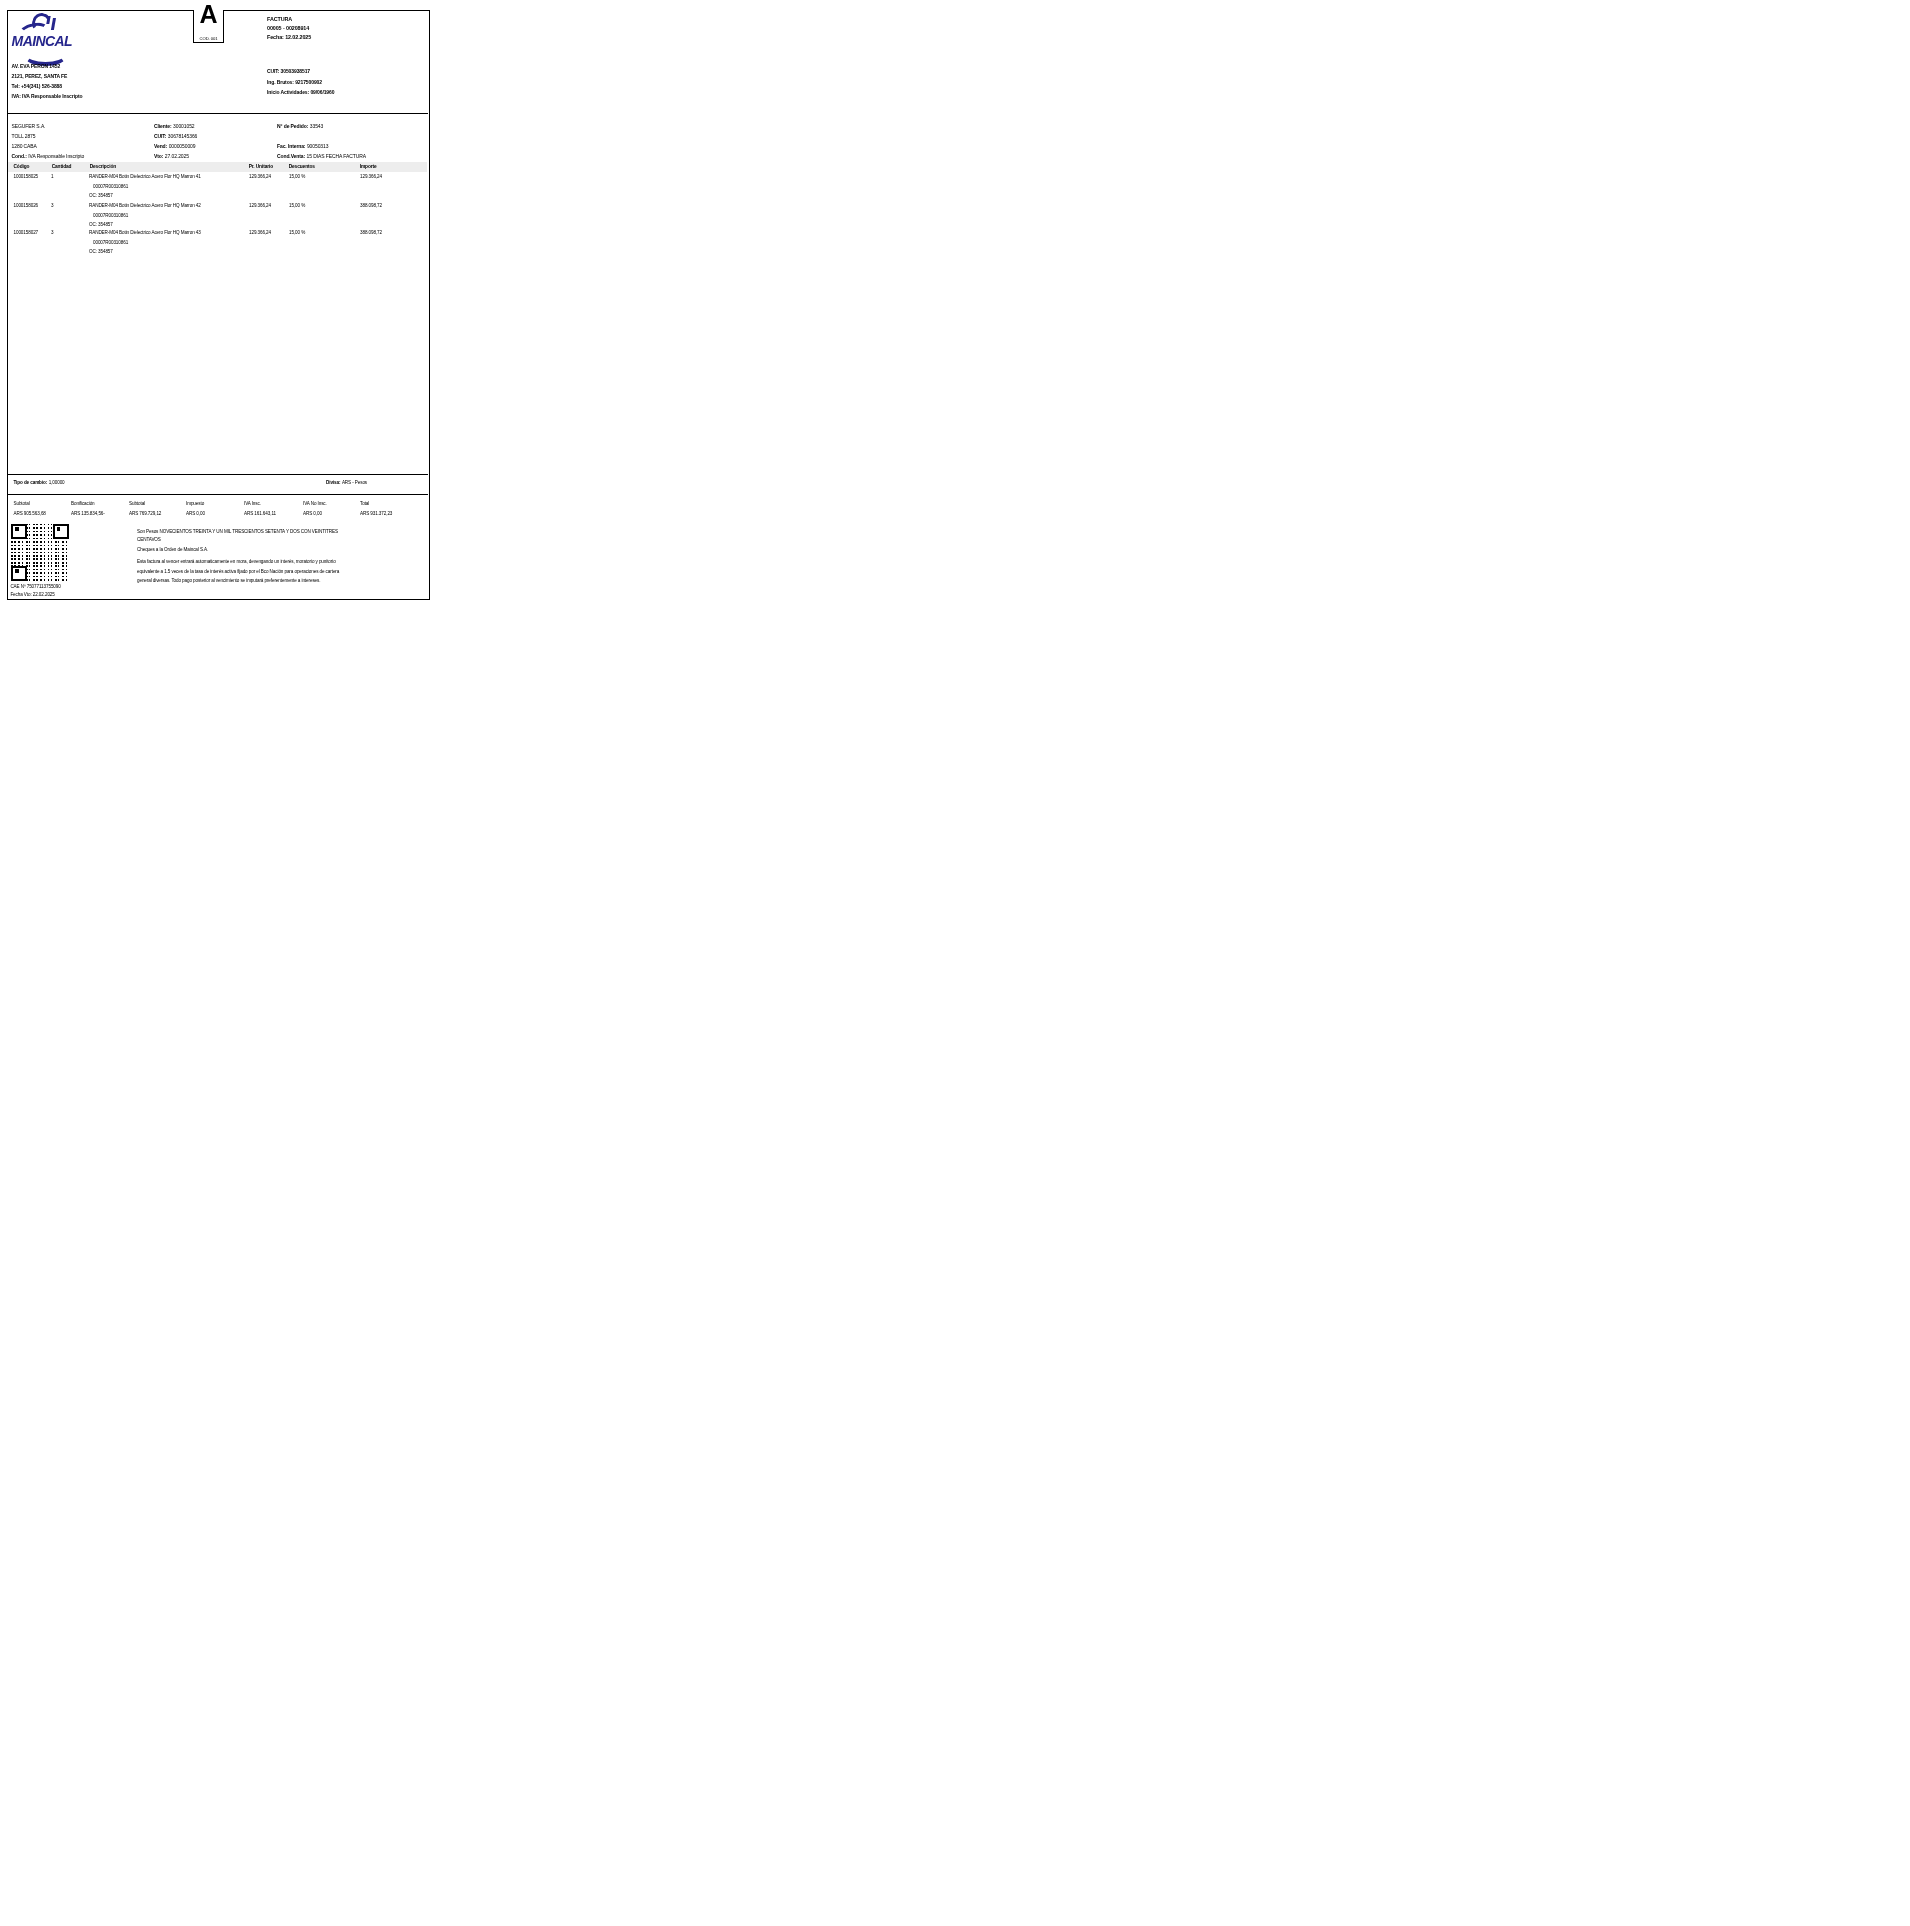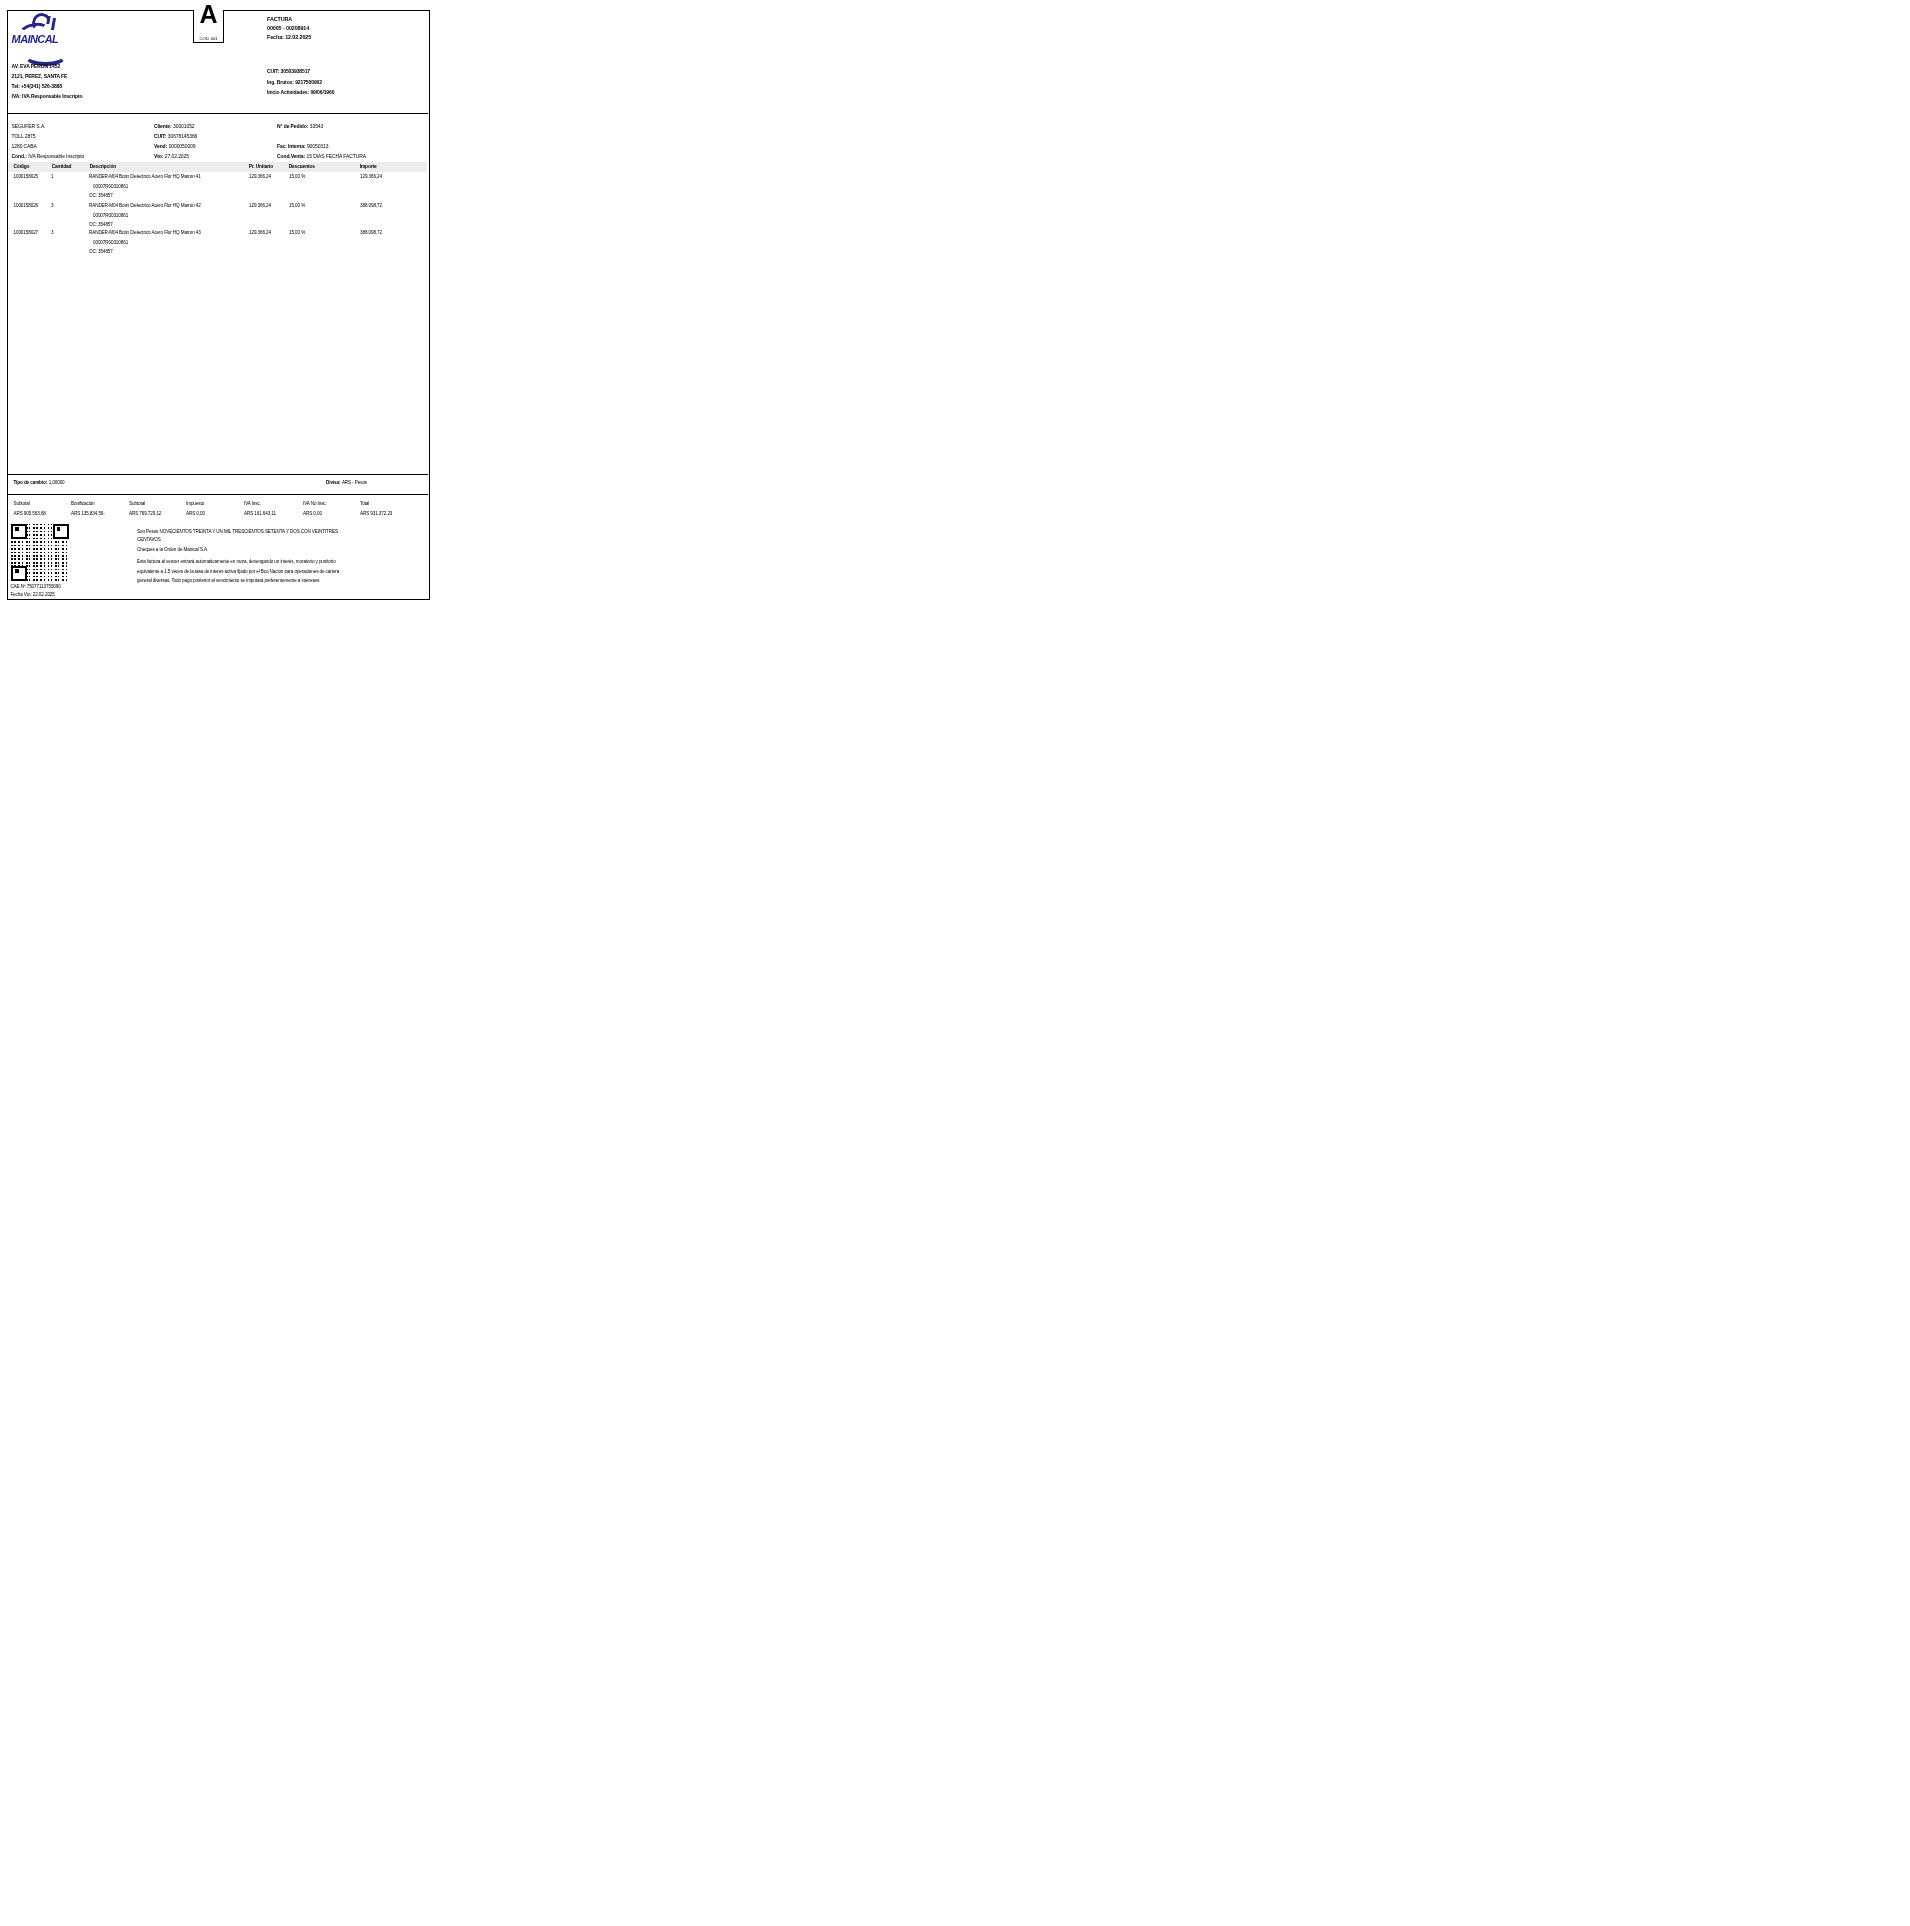--- a/index.html
+++ b/index.html
@@ -14,21 +14,21 @@
          border-bottom:1.2px solid #000;}
   .hline{position:absolute;left:7px;width:421px;height:1.2px;background:#000;}
   
   .letterbox{position:absolute;left:193px;top:10px;width:29px;height:32px;
              border-left:0.8px solid #000;border-right:0.8px solid #000;border-bottom:0.8px solid #000;background:#fff;}
   .letterbox .big-letter{position:absolute;left:0;right:0;top:-8.5px;text-align:center;
              font-size:25px;font-weight:bold;line-height:1;}
   .letterbox .cod{position:absolute;left:0;right:0;bottom:1.2px;text-align:center;font-size:4.2px;}
   
   .logo{position:absolute;left:11.6px;top:13px;width:62px;height:45px;}
-  .logo .word{position:absolute;left:0;top:20px;font-size:11px;font-weight:bold;font-style:italic;
+  .logo .word{position:absolute;left:0;top:20px;font-size:14px;font-weight:bold;font-style:italic;
               color:#26268c;letter-spacing:-0.6px;white-space:nowrap;}
   .logo .arc-top{position:absolute;left:7.7px;top:10px;width:25.4px;height:13px;border:3.1px solid transparent;
               border-top:3.1px solid #26268c;border-radius:50%;transform:rotate(-10deg);}
   .logo .arc-bottom{position:absolute;left:12.3px;top:32px;width:37px;height:14px;border:3.5px solid transparent;
               border-bottom:4.2px solid #26268c;border-radius:50%;}
   .logo .swoosh{position:absolute;left:20px;top:0px;width:13px;height:14px;border:3.1px solid transparent;
               border-top:3.1px solid #26268c;border-left:3.1px solid #26268c;border-radius:50%;transform:rotate(14deg);}
   .logo .bar1{position:absolute;left:35px;top:3.1px;width:3.1px;height:7.7px;background:#26268c;transform:skewX(-10deg);}
   .logo .bar2{position:absolute;left:40px;top:5.4px;width:3.1px;height:11.6px;background:#26268c;transform:skewX(-10deg);}
   .pair span{display:inline;}

